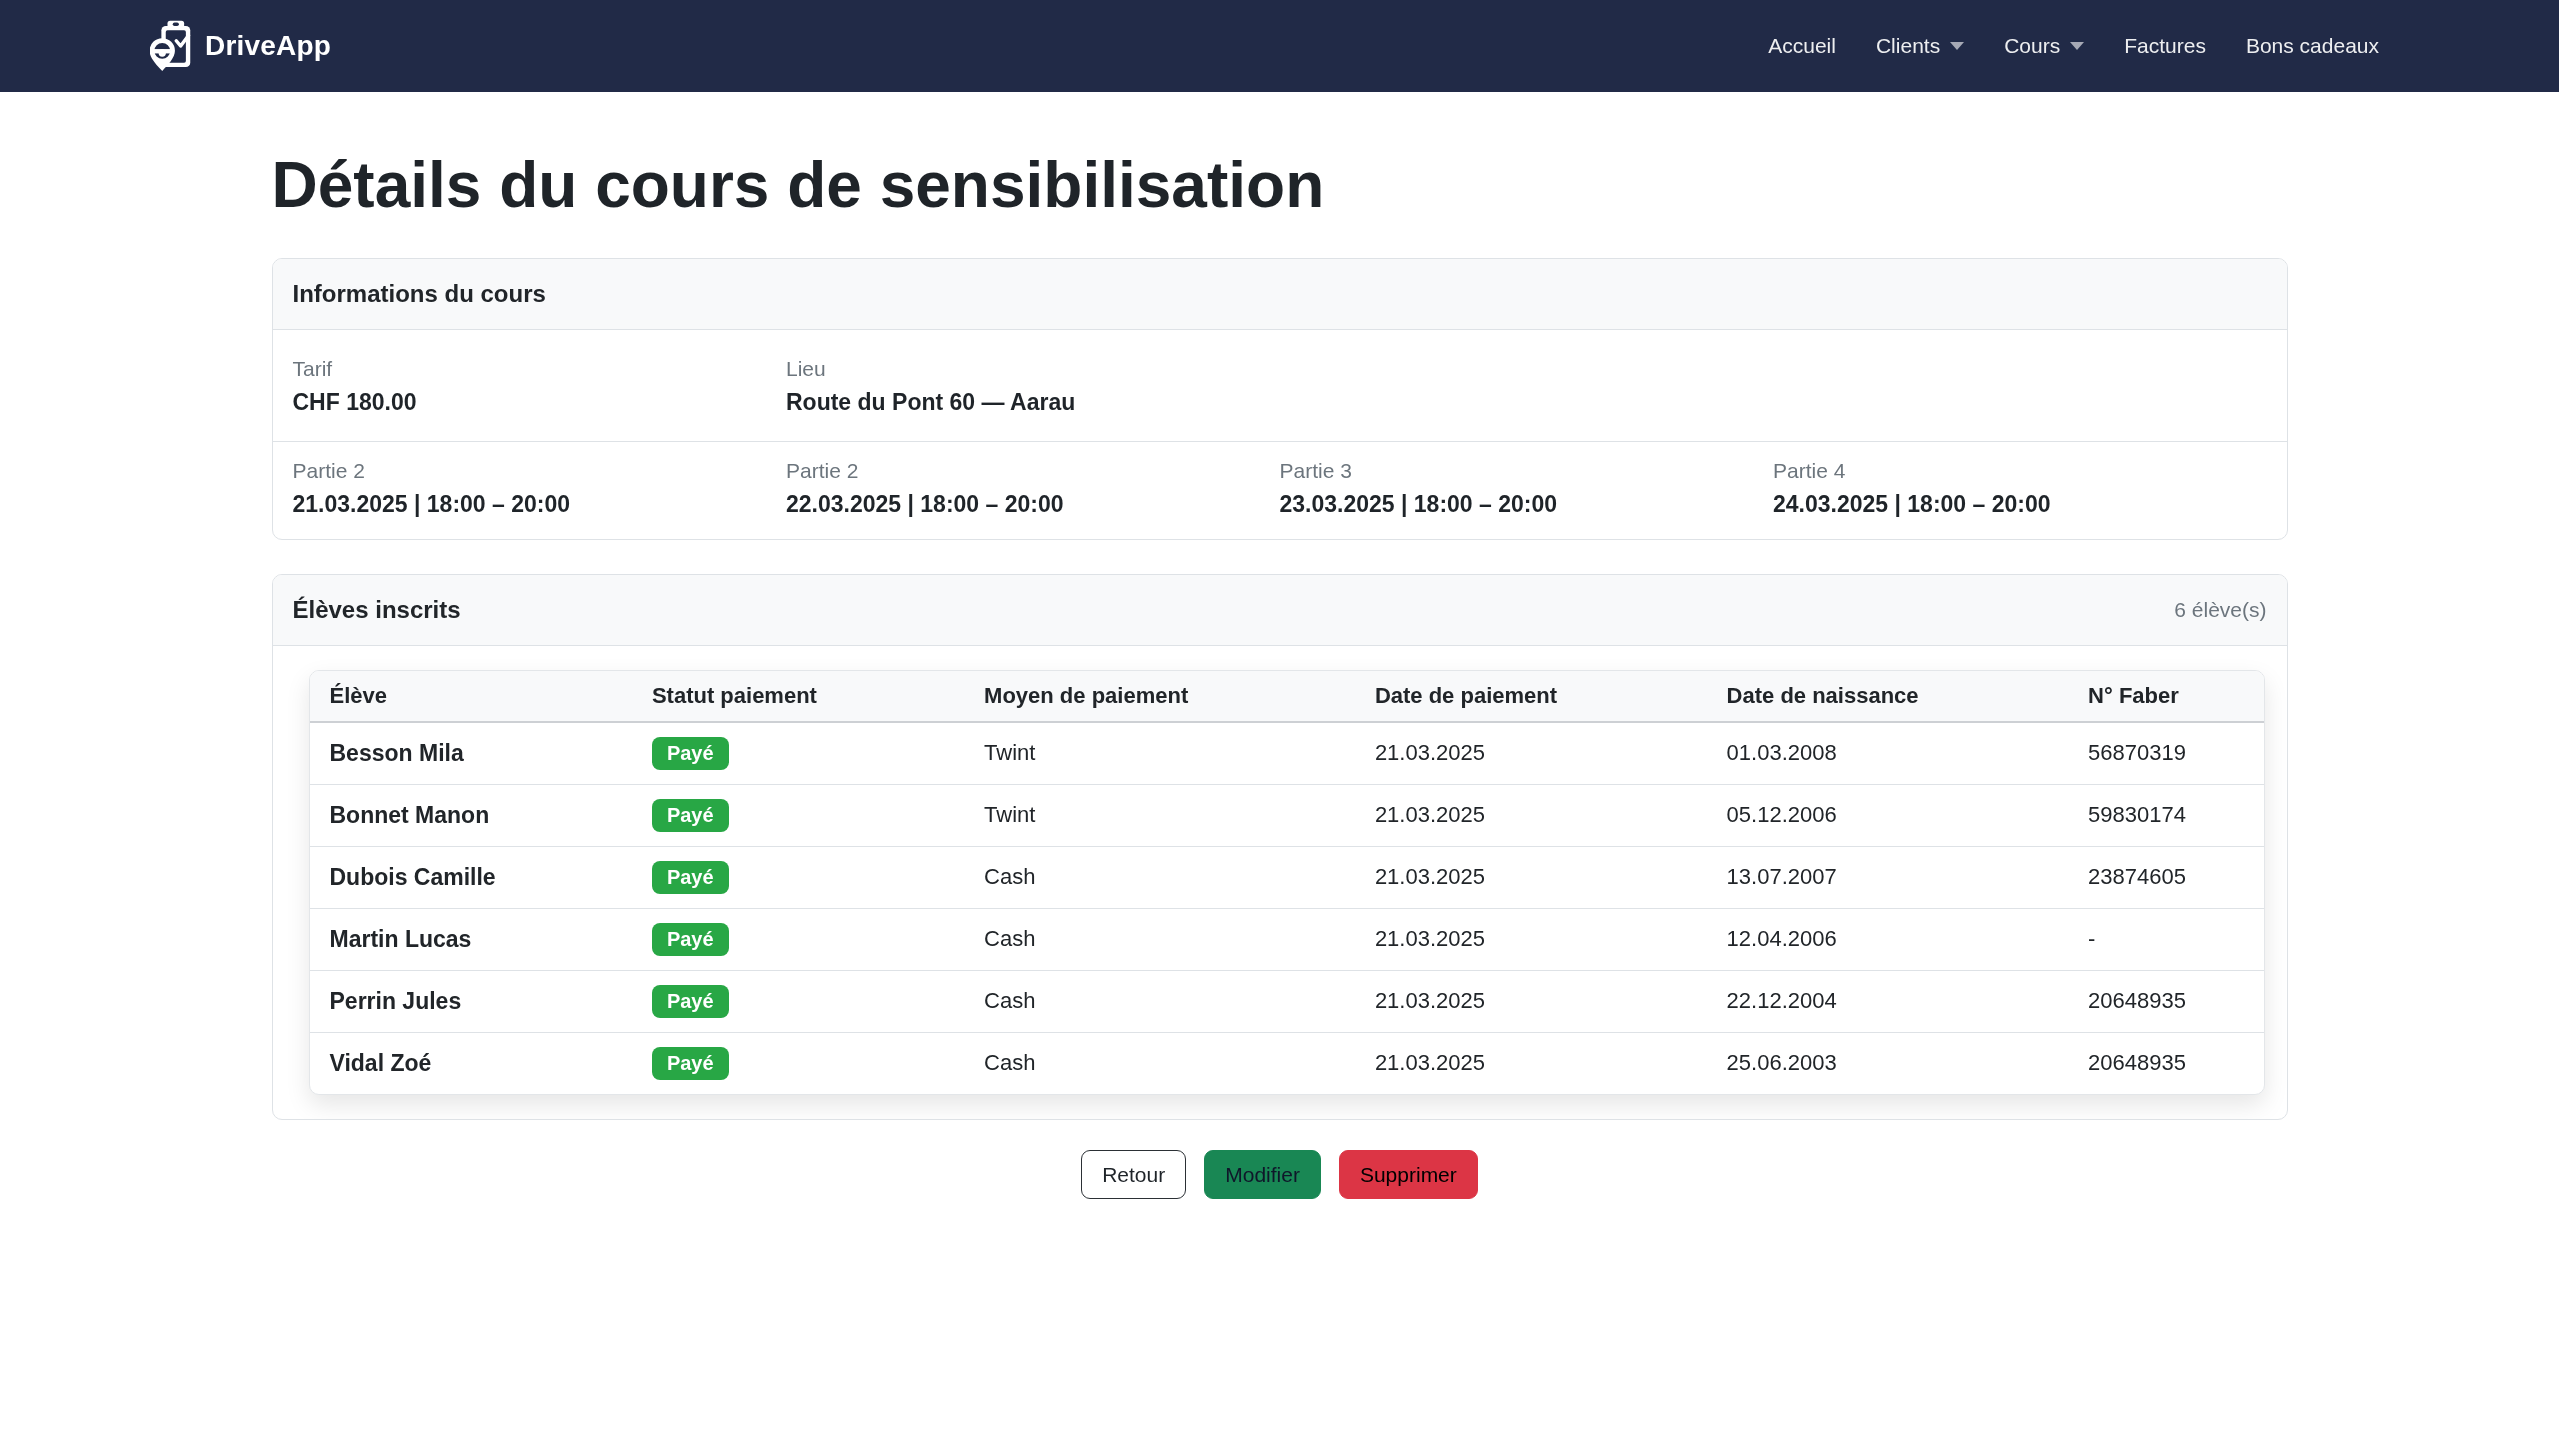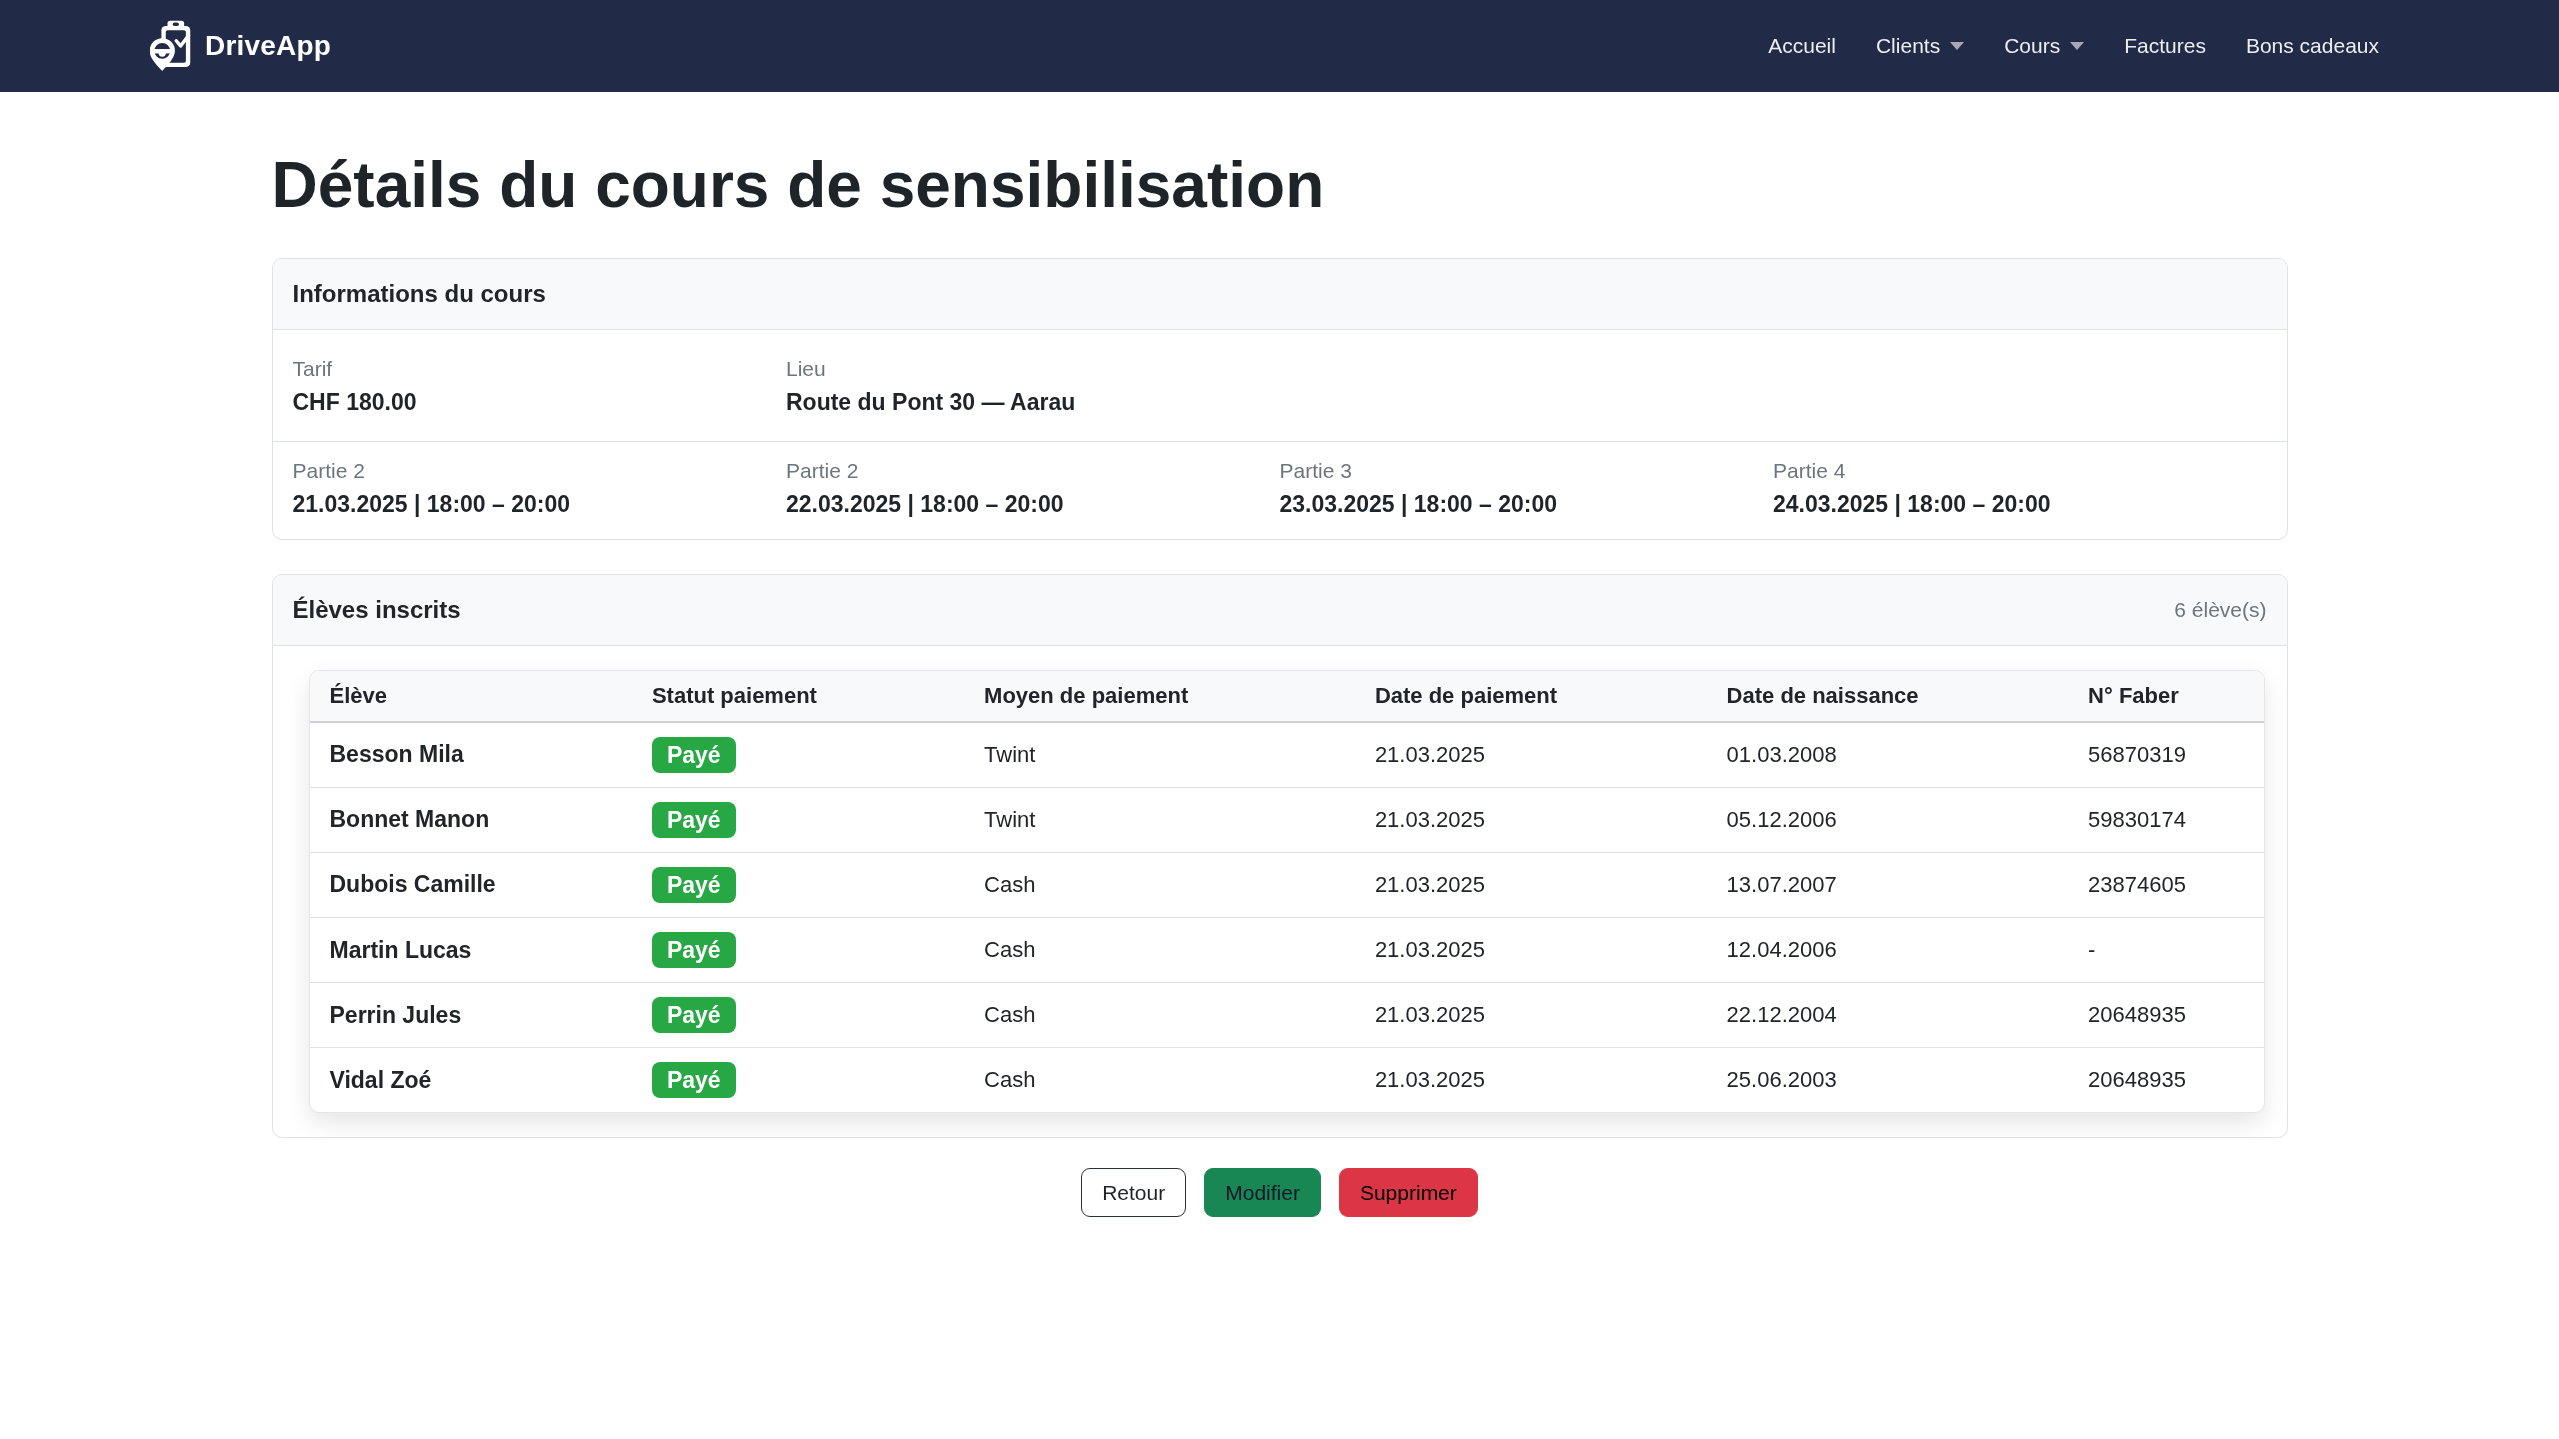--- a/index.html
+++ b/index.html
@@ -123,21 +123,21 @@
     padding: 14px 20px;
     font-size: 22px;
     vertical-align: middle;
     height: 60px;
   }
   td.student-name { font-weight: 700; font-size: 23px; }
   .badge-paid {
     display: inline-block;
     background: #28a745;
     color: #ffffff;
-    font-size: 23px;
+    font-size: 20px;
     font-weight: 700;
     padding: 6px 15px;
     border-radius: 8px;
     line-height: 1.05;
   }
 
   
   .actions {
     margin-top: 30px;
     display: flex;
@@ -211,21 +211,21 @@
     <div class="card-header">
       <span>Informations du cours</span>
     </div>
     <div class="info-section">
       <div>
         <div class="field-label">Tarif</div>
         <div class="field-value">CHF 180.00</div>
       </div>
       <div>
         <div class="field-label">Lieu</div>
-        <div class="field-value">Route du Pont 30 — Aarau</div>
+        <div class="field-value">Route du Pont 60 — Aarau</div>
       </div>
     </div>
     <div class="info-section">
       <div>
         <div class="field-label">Partie 2</div>
         <div class="field-value">21.03.2025 | 18:00 – 20:00</div>
       </div>
       <div>
         <div class="field-label">Partie 2</div>
         <div class="field-value">22.03.2025 | 18:00 – 20:00</div>

